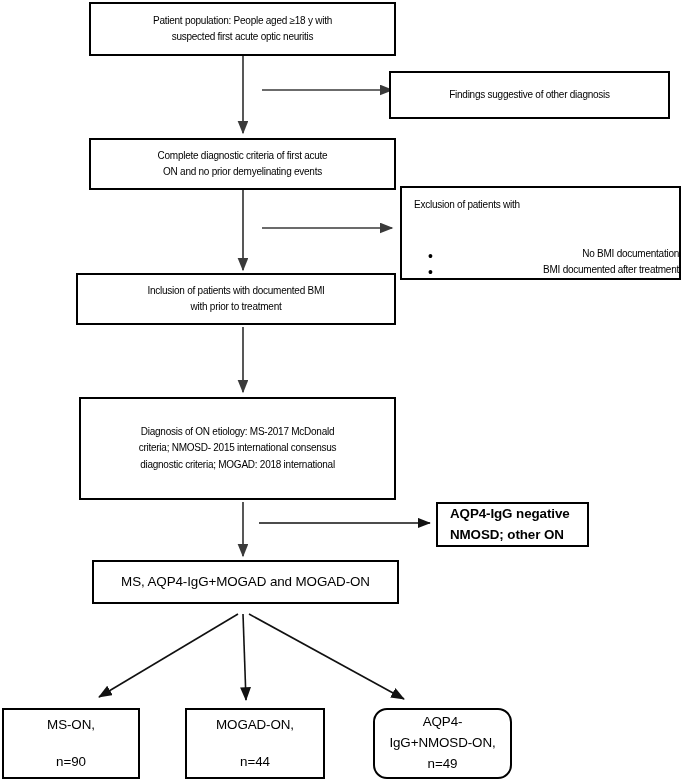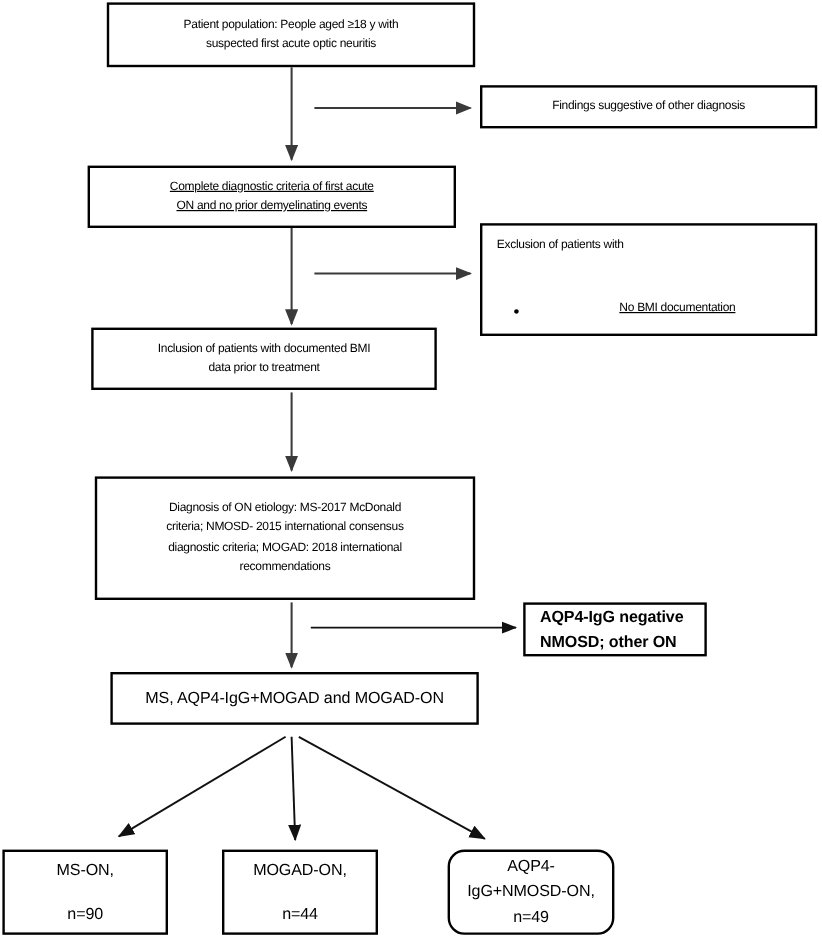--- a/index.html
+++ b/index.html
@@ -51,22 +51,21 @@
   .pad-h-wide { padding: 0 1px; }
 
   .bullet-list {
     list-style: none;
     margin: 0;
     padding: 0 0 0 26px;
   }
   .bullet-list li {
     position: relative;
     padding-left: 22px;
-    text-align: center;
-    text-decoration: underline;
+    text-align: right;
   }
   .bullet-list li::before {
     content: "\2022";
     position: absolute;
     left: 0;
     top: -1px;
     font-size: 14px;
   }
   .excl-head {
     text-align: left;
@@ -126,67 +125,67 @@
     <line x1="238" y1="614" x2="99" y2="697" stroke="#111111" stroke-width="1.6" marker-end="url(#arrowheadThin)"></line>
     <line x1="243" y1="614" x2="246" y2="700" stroke="#111111" stroke-width="1.6" marker-end="url(#arrowheadThin)"></line>
     <line x1="249" y1="614" x2="404" y2="699" stroke="#111111" stroke-width="1.6" marker-end="url(#arrowheadThin)"></line>
   </svg>
 
   <div class="box font-a center pad-h" style="left:89px; top:2px; width:307px; height:54px;">
     <span class="line">Patient population: People aged ≥18 y with</span>
     <span class="line">suspected first acute optic neuritis</span>
   </div>
 
-  <div class="box font-a center pad-h" style="left:400px; top:71px; width:281px; height:36px;">
+  <div class="box font-a center pad-h" style="left:389px; top:71px; width:281px; height:48px;">
     <span class="line">Findings suggestive of other diagnosis</span>
   </div>
 
-  <div class="box font-a center pad-h" style="left:73px; top:138px; width:307px; height:52px;text-decoration:underline;">
+  <div class="box font-a center pad-h" style="left:89px; top:138px; width:307px; height:52px;">
     <span class="line">Complete diagnostic criteria of first acute</span>
     <span class="line">ON and no prior demyelinating events</span>
   </div>
 
   <div class="box font-a left" style="left:400px; top:186px; width:281px; height:94px;">
     <div class="excl-inner">
       <span class="line excl-head">Exclusion of patients with</span>
       <div class="excl-gap"></div>
       <ul class="bullet-list">
         <li>No BMI documentation</li>
+        <li>BMI documented after treatment</li>
       </ul>
     </div>
   </div>
 
-  <div class="box font-a center pad-h" style="left:76px; top:273px; width:288px; height:52px;align-items:flex-end;">
+  <div class="box font-a center pad-h" style="left:76px; top:273px; width:320px; height:52px;align-items:flex-end;">
     <span class="line">Inclusion of patients with documented BMI</span>
-    <span class="line">data prior to treatment</span>
+    <span class="line">with prior to treatment</span>
   </div>
 
   <div class="box font-a center pad-h-wide" style="left:79px; top:397px; width:317px; height:103px;">
     <span class="line">Diagnosis of ON etiology: MS-2017 McDonald</span>
     <span class="line">criteria; NMOSD- 2015 international consensus</span>
     <span class="line">diagnostic criteria; MOGAD: 2018 international</span>
-    <span class="line">recommendations</span>
   </div>
 
   <div class="box font-b left" style="left:436px; top:502px; width:153px; height:45px; padding-left:12px;font-weight:bold;">
     <span class="line">AQP4-IgG negative</span>
     <span class="line">NMOSD; other ON</span>
   </div>
 
   <div class="box font-b center pad-h" style="left:92px; top:560px; width:307px; height:44px;">
     <span class="line">MS, AQP4-IgG+MOGAD and MOGAD-ON</span>
   </div>
 
   <div class="box font-b center pad-h" style="left:2px; top:708px; width:138px; height:71px;">
     <span class="line">MS-ON,</span>
     <span class="spacer-line"></span>
     <span class="line">n=90</span>
   </div>
 
-  <div class="box font-b center pad-h" style="left:185px; top:708px; width:130px; height:71px;">
+  <div class="box font-b center pad-h" style="left:185px; top:708px; width:140px; height:71px;">
     <span class="line">MOGAD-ON,</span>
     <span class="spacer-line"></span>
     <span class="line">n=44</span>
   </div>
 
   <div class="box font-b center pad-h" style="left:373px; top:708px; width:139px; height:71px;border-radius:14px;">
     <span class="line">AQP4-</span>
     <span class="line">IgG+NMOSD-ON,</span>
     <span class="line">n=49</span>
   </div>

